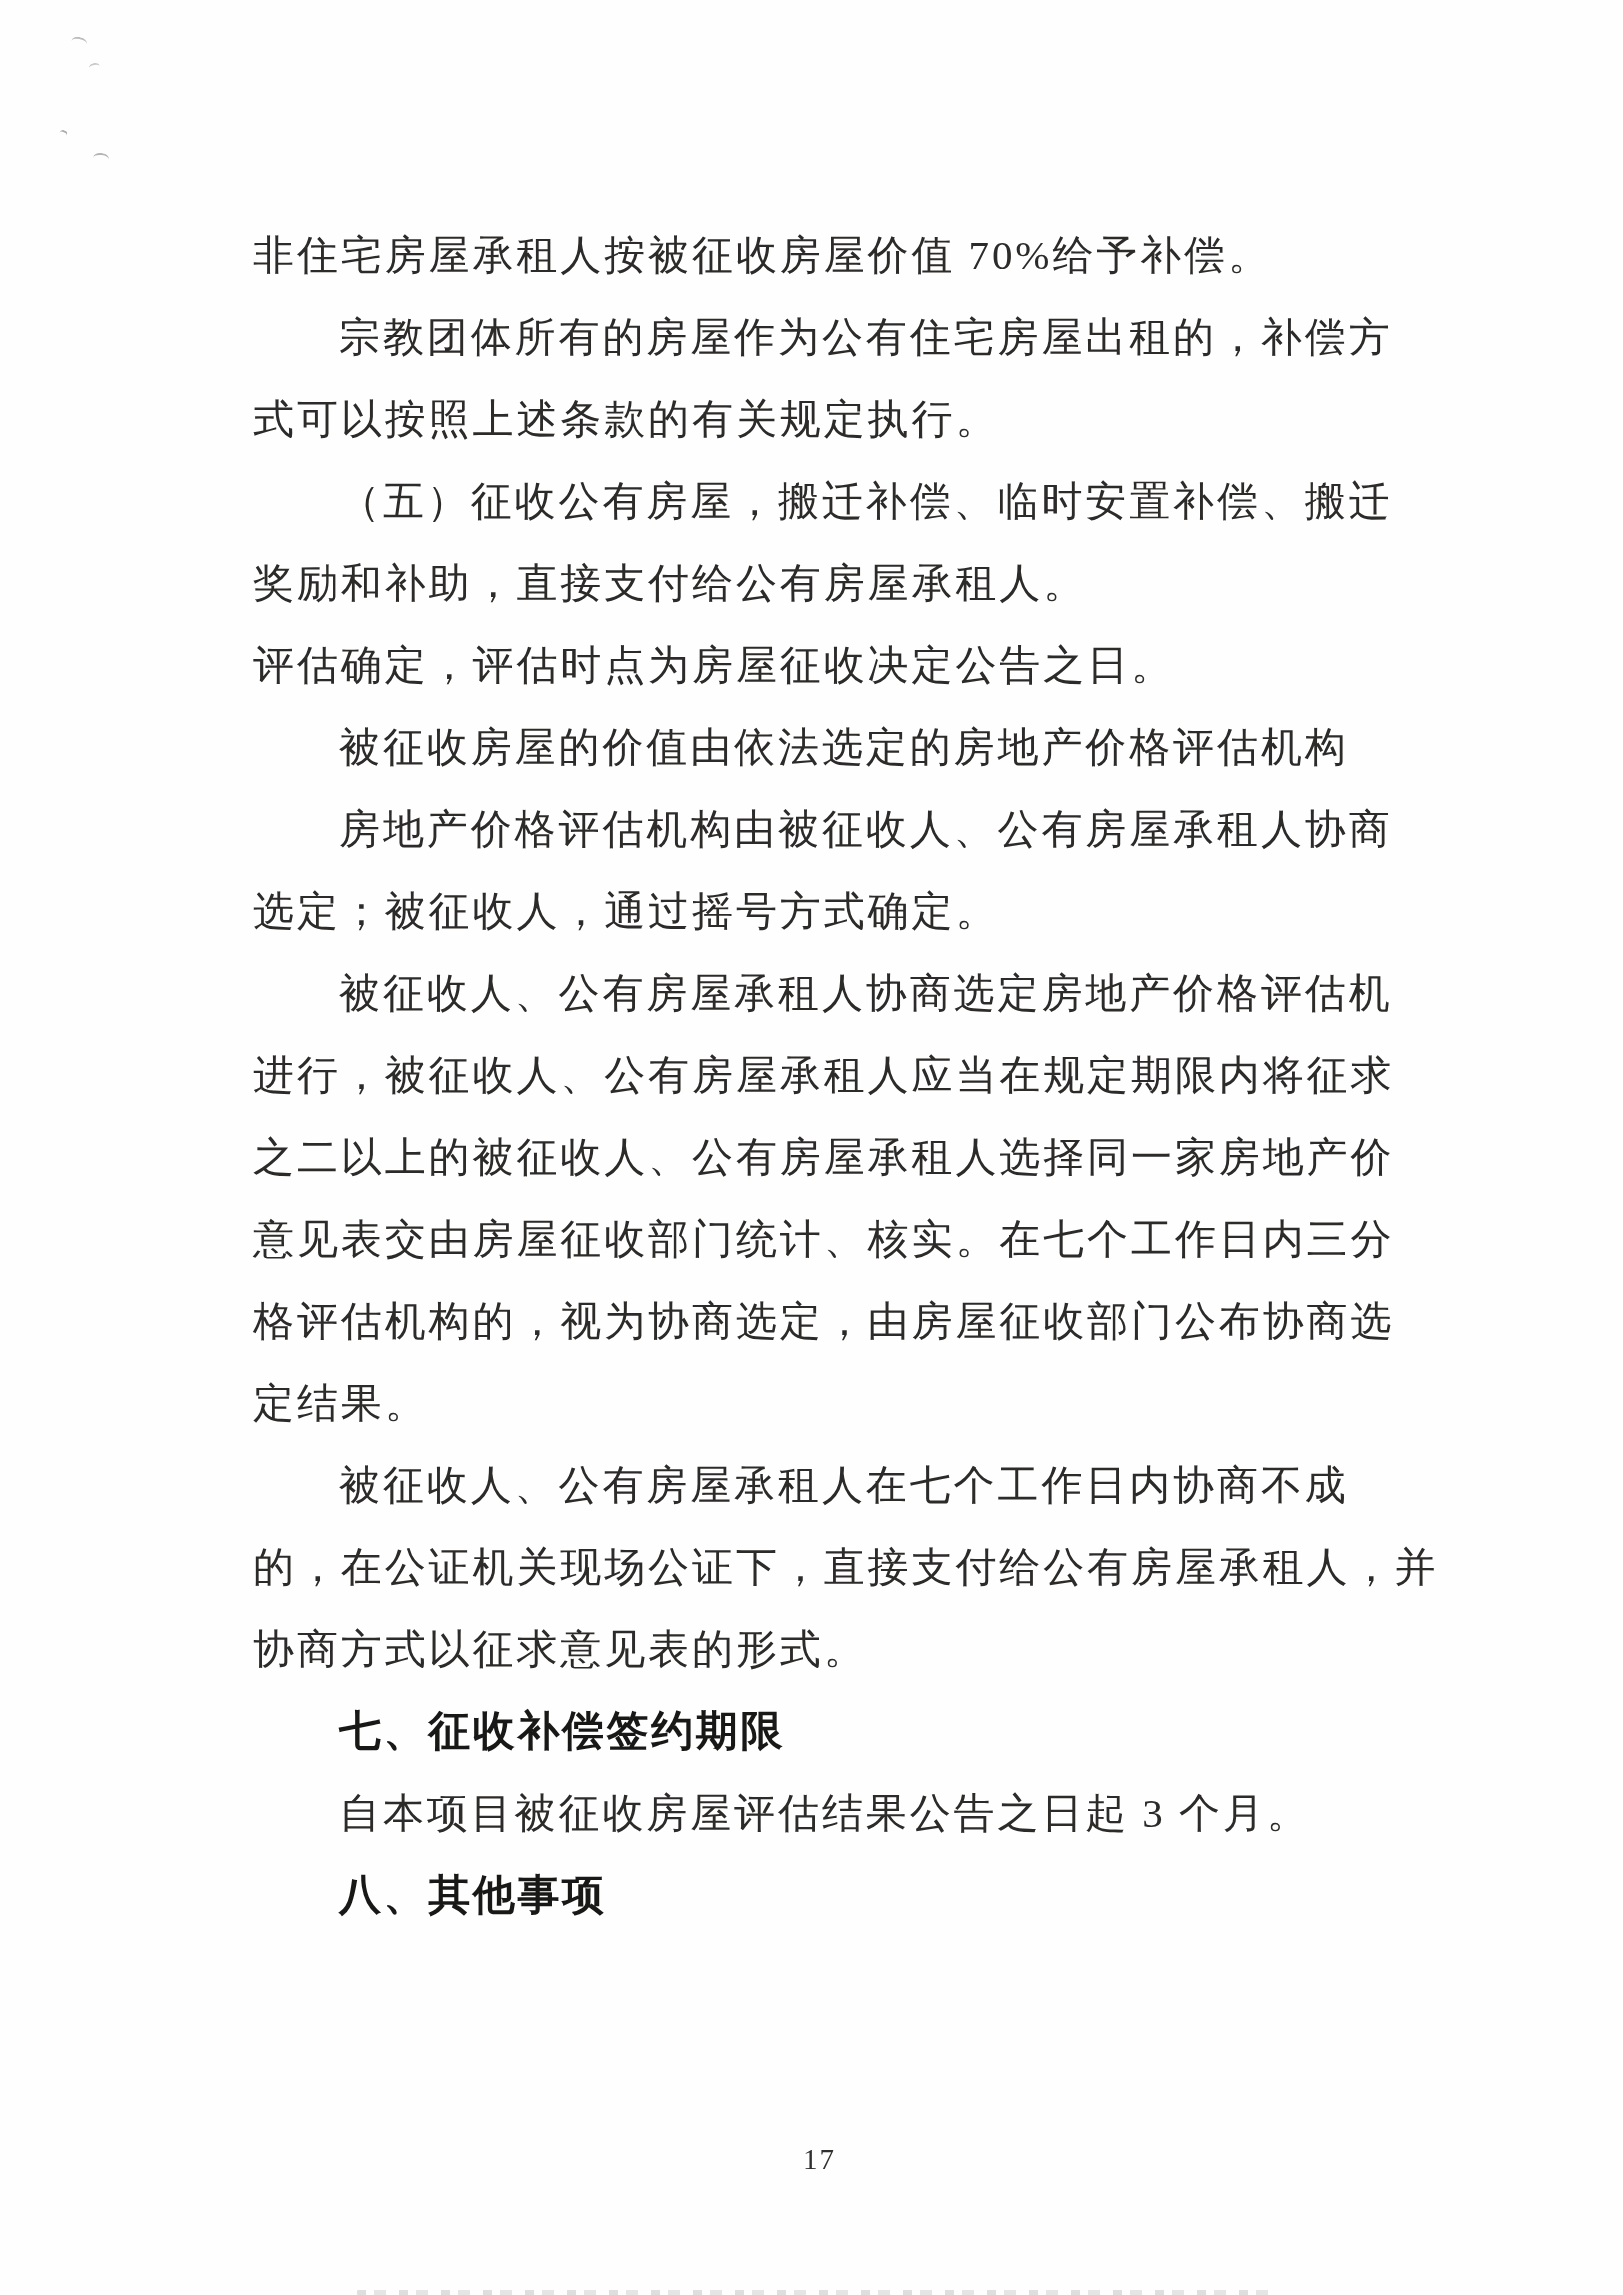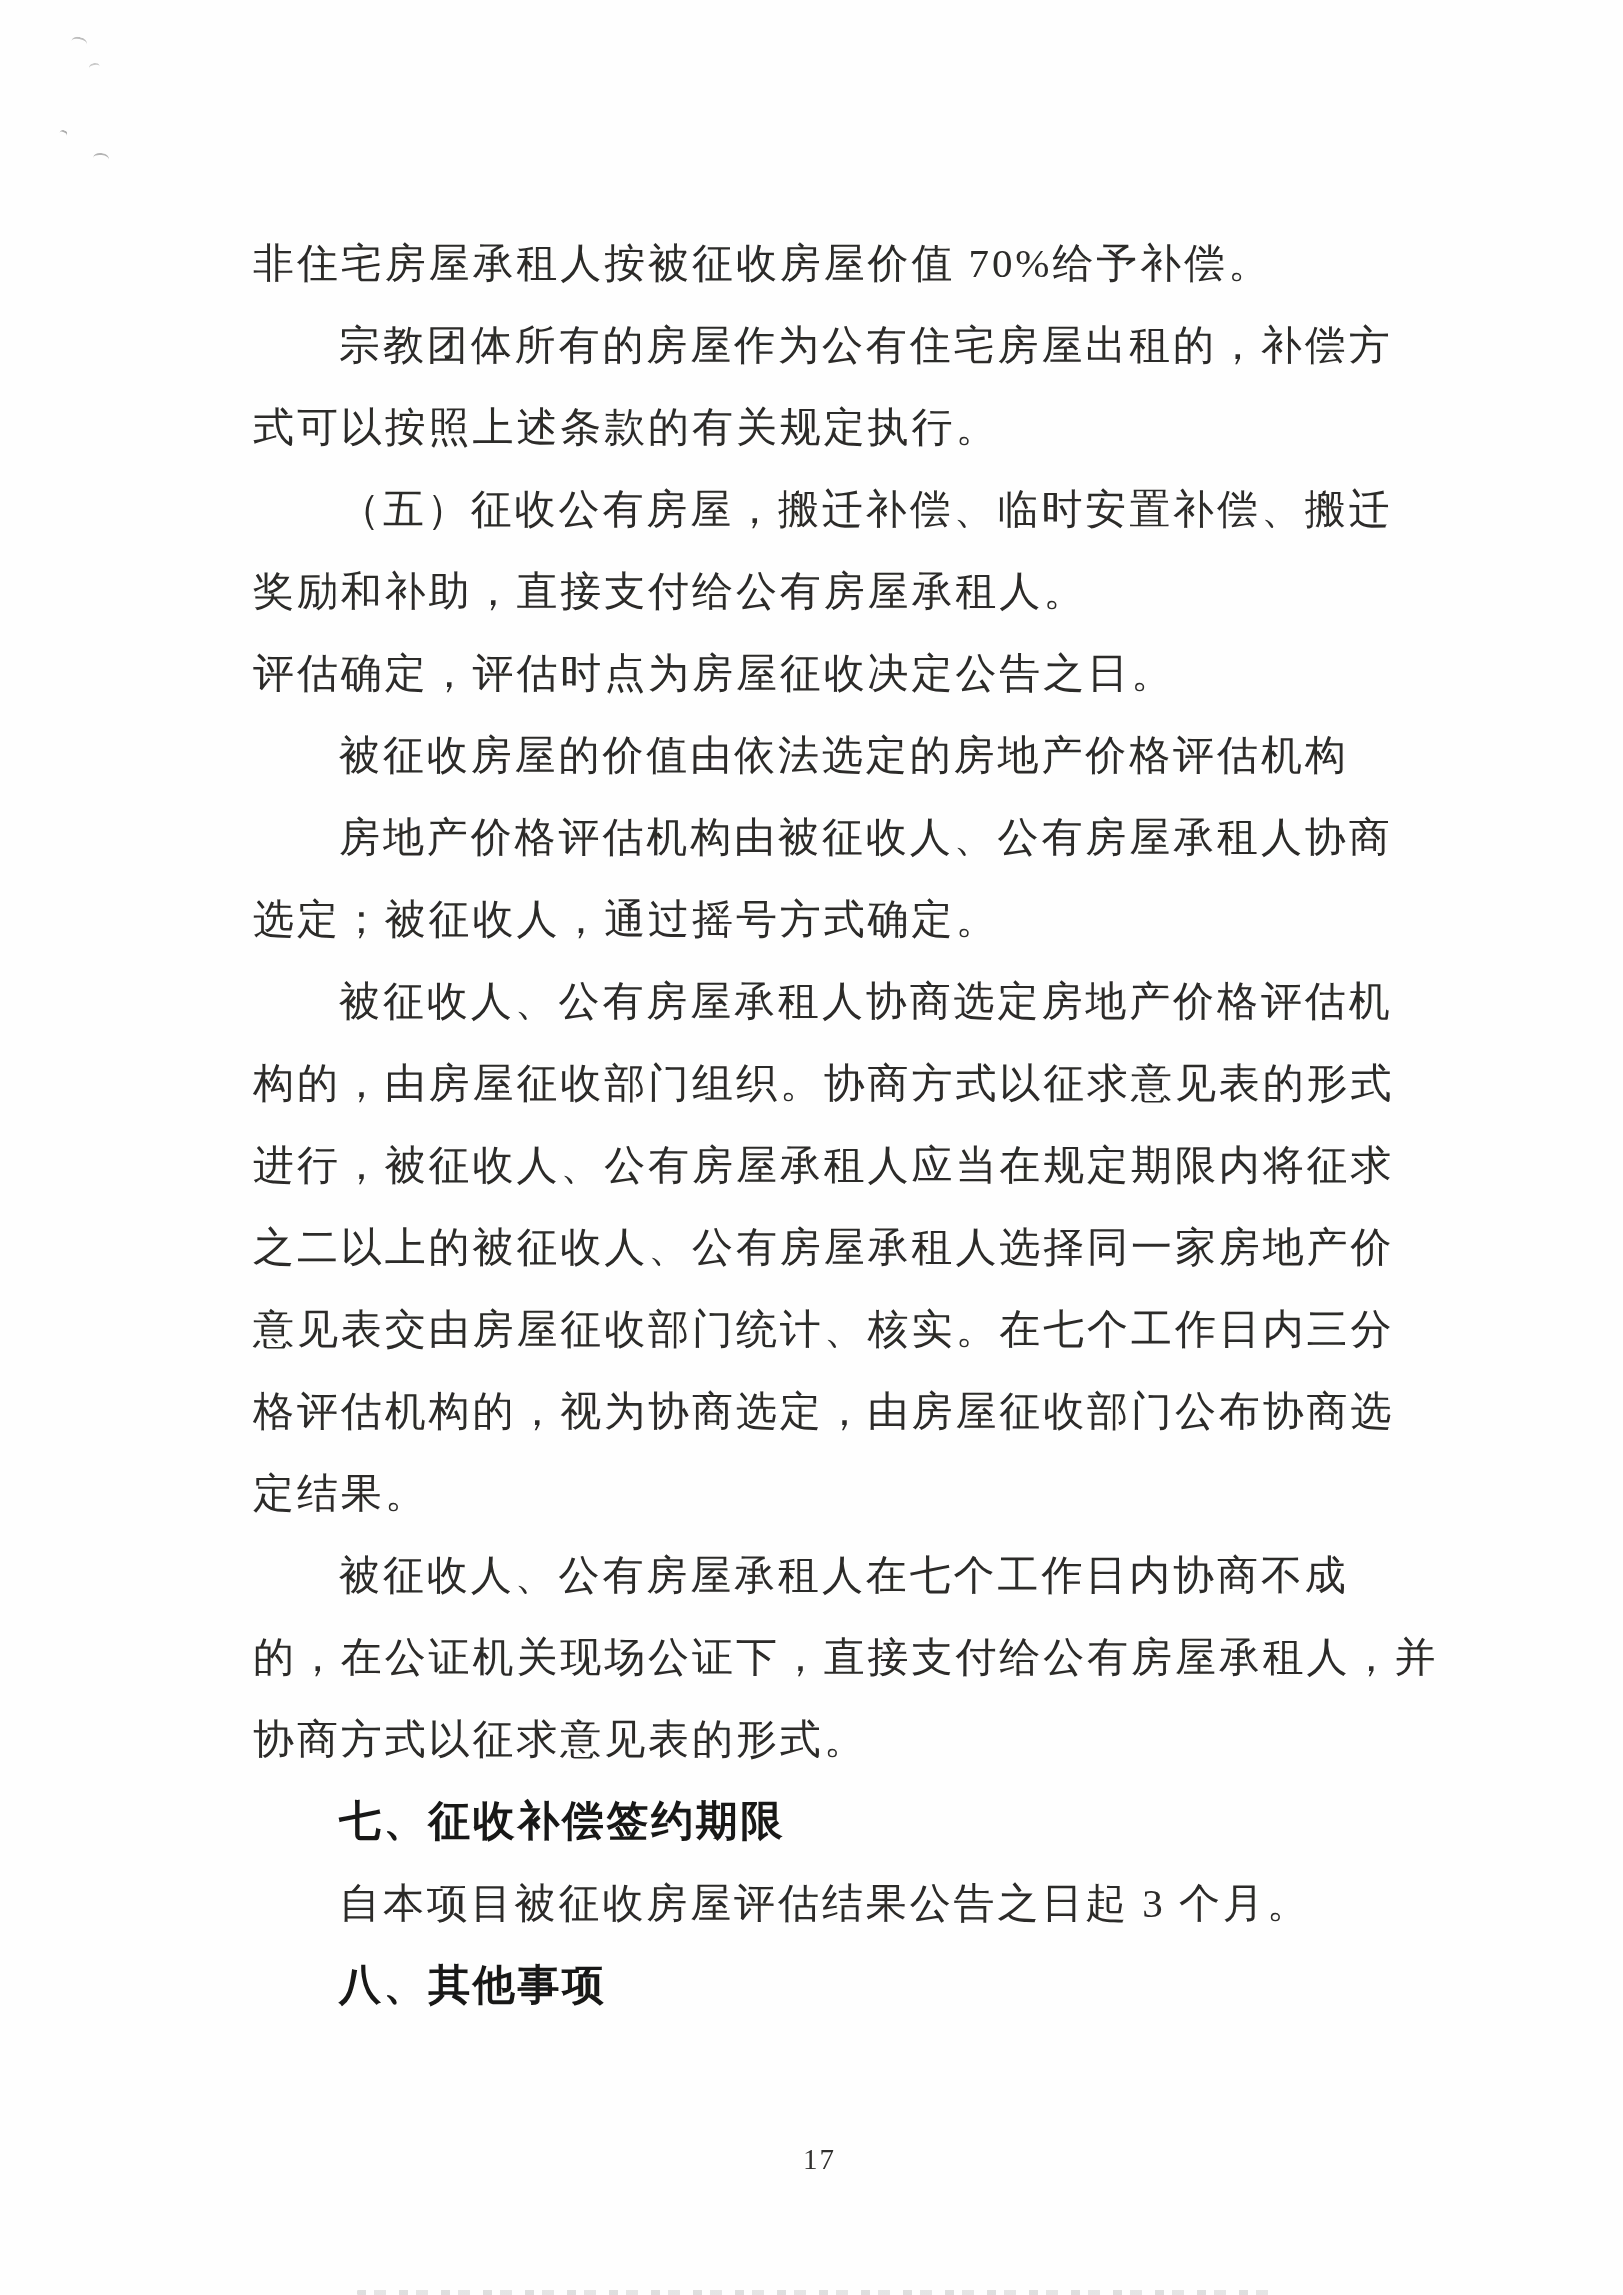--- a/index.html
+++ b/index.html
@@ -18,21 +18,21 @@
     left: 0; top: 0;
     width: 1623px;
     height: 2295px;
     background: #fefefe;
     overflow: hidden;
   }
   
   .textcol {
     position: absolute;
     left: 253px;
-    top: 222px;
+    top: 214px;
     width: 1152px;
   }
   .line {
     height: 82px;
     line-height: 82px;
     font-size: 41px;
     letter-spacing: 2.9px;
     color: #2c2b29;
     font-family: "Liberation Serif", "DejaVu Serif", serif;
     white-space: nowrap;
@@ -105,21 +105,20 @@
     <div class="line">非住宅房屋承租人按被征收房屋价值 70%给予补偿。</div>
     <div class="line indent">宗教团体所有的房屋作为公有住宅房屋出租的，补偿方</div>
     <div class="line">式可以按照上述条款的有关规定执行。</div>
     <div class="line indent">（五）征收公有房屋，搬迁补偿、临时安置补偿、搬迁</div>
     <div class="line">奖励和补助，直接支付给公有房屋承租人。</div>
     <div class="line">评估确定，评估时点为房屋征收决定公告之日。</div>
     <div class="line indent">被征收房屋的价值由依法选定的房地产价格评估机构</div>
     <div class="line indent">房地产价格评估机构由被征收人、公有房屋承租人协商</div>
     <div class="line">选定；被征收人，通过摇号方式确定。</div>
     <div class="line indent">被征收人、公有房屋承租人协商选定房地产价格评估机</div>
-    <div class="line">构的，由房屋征收部门组织。协商方式以征求意见表的形式</div>
     <div class="line">进行，被征收人、公有房屋承租人应当在规定期限内将征求</div>
     <div class="line">之二以上的被征收人、公有房屋承租人选择同一家房地产价</div>
     <div class="line">意见表交由房屋征收部门统计、核实。在七个工作日内三分</div>
     <div class="line">格评估机构的，视为协商选定，由房屋征收部门公布协商选</div>
     <div class="line">定结果。</div>
     <div class="line indent">被征收人、公有房屋承租人在七个工作日内协商不成</div>
     <div class="line">的，在公证机关现场公证下，直接支付给公有房屋承租人，并</div>
     <div class="line">协商方式以征求意见表的形式。</div>
     <div class="line heading">七、征收补偿签约期限</div>
     <div class="line indent">自本项目被征收房屋评估结果公告之日起 3 个月。</div>

